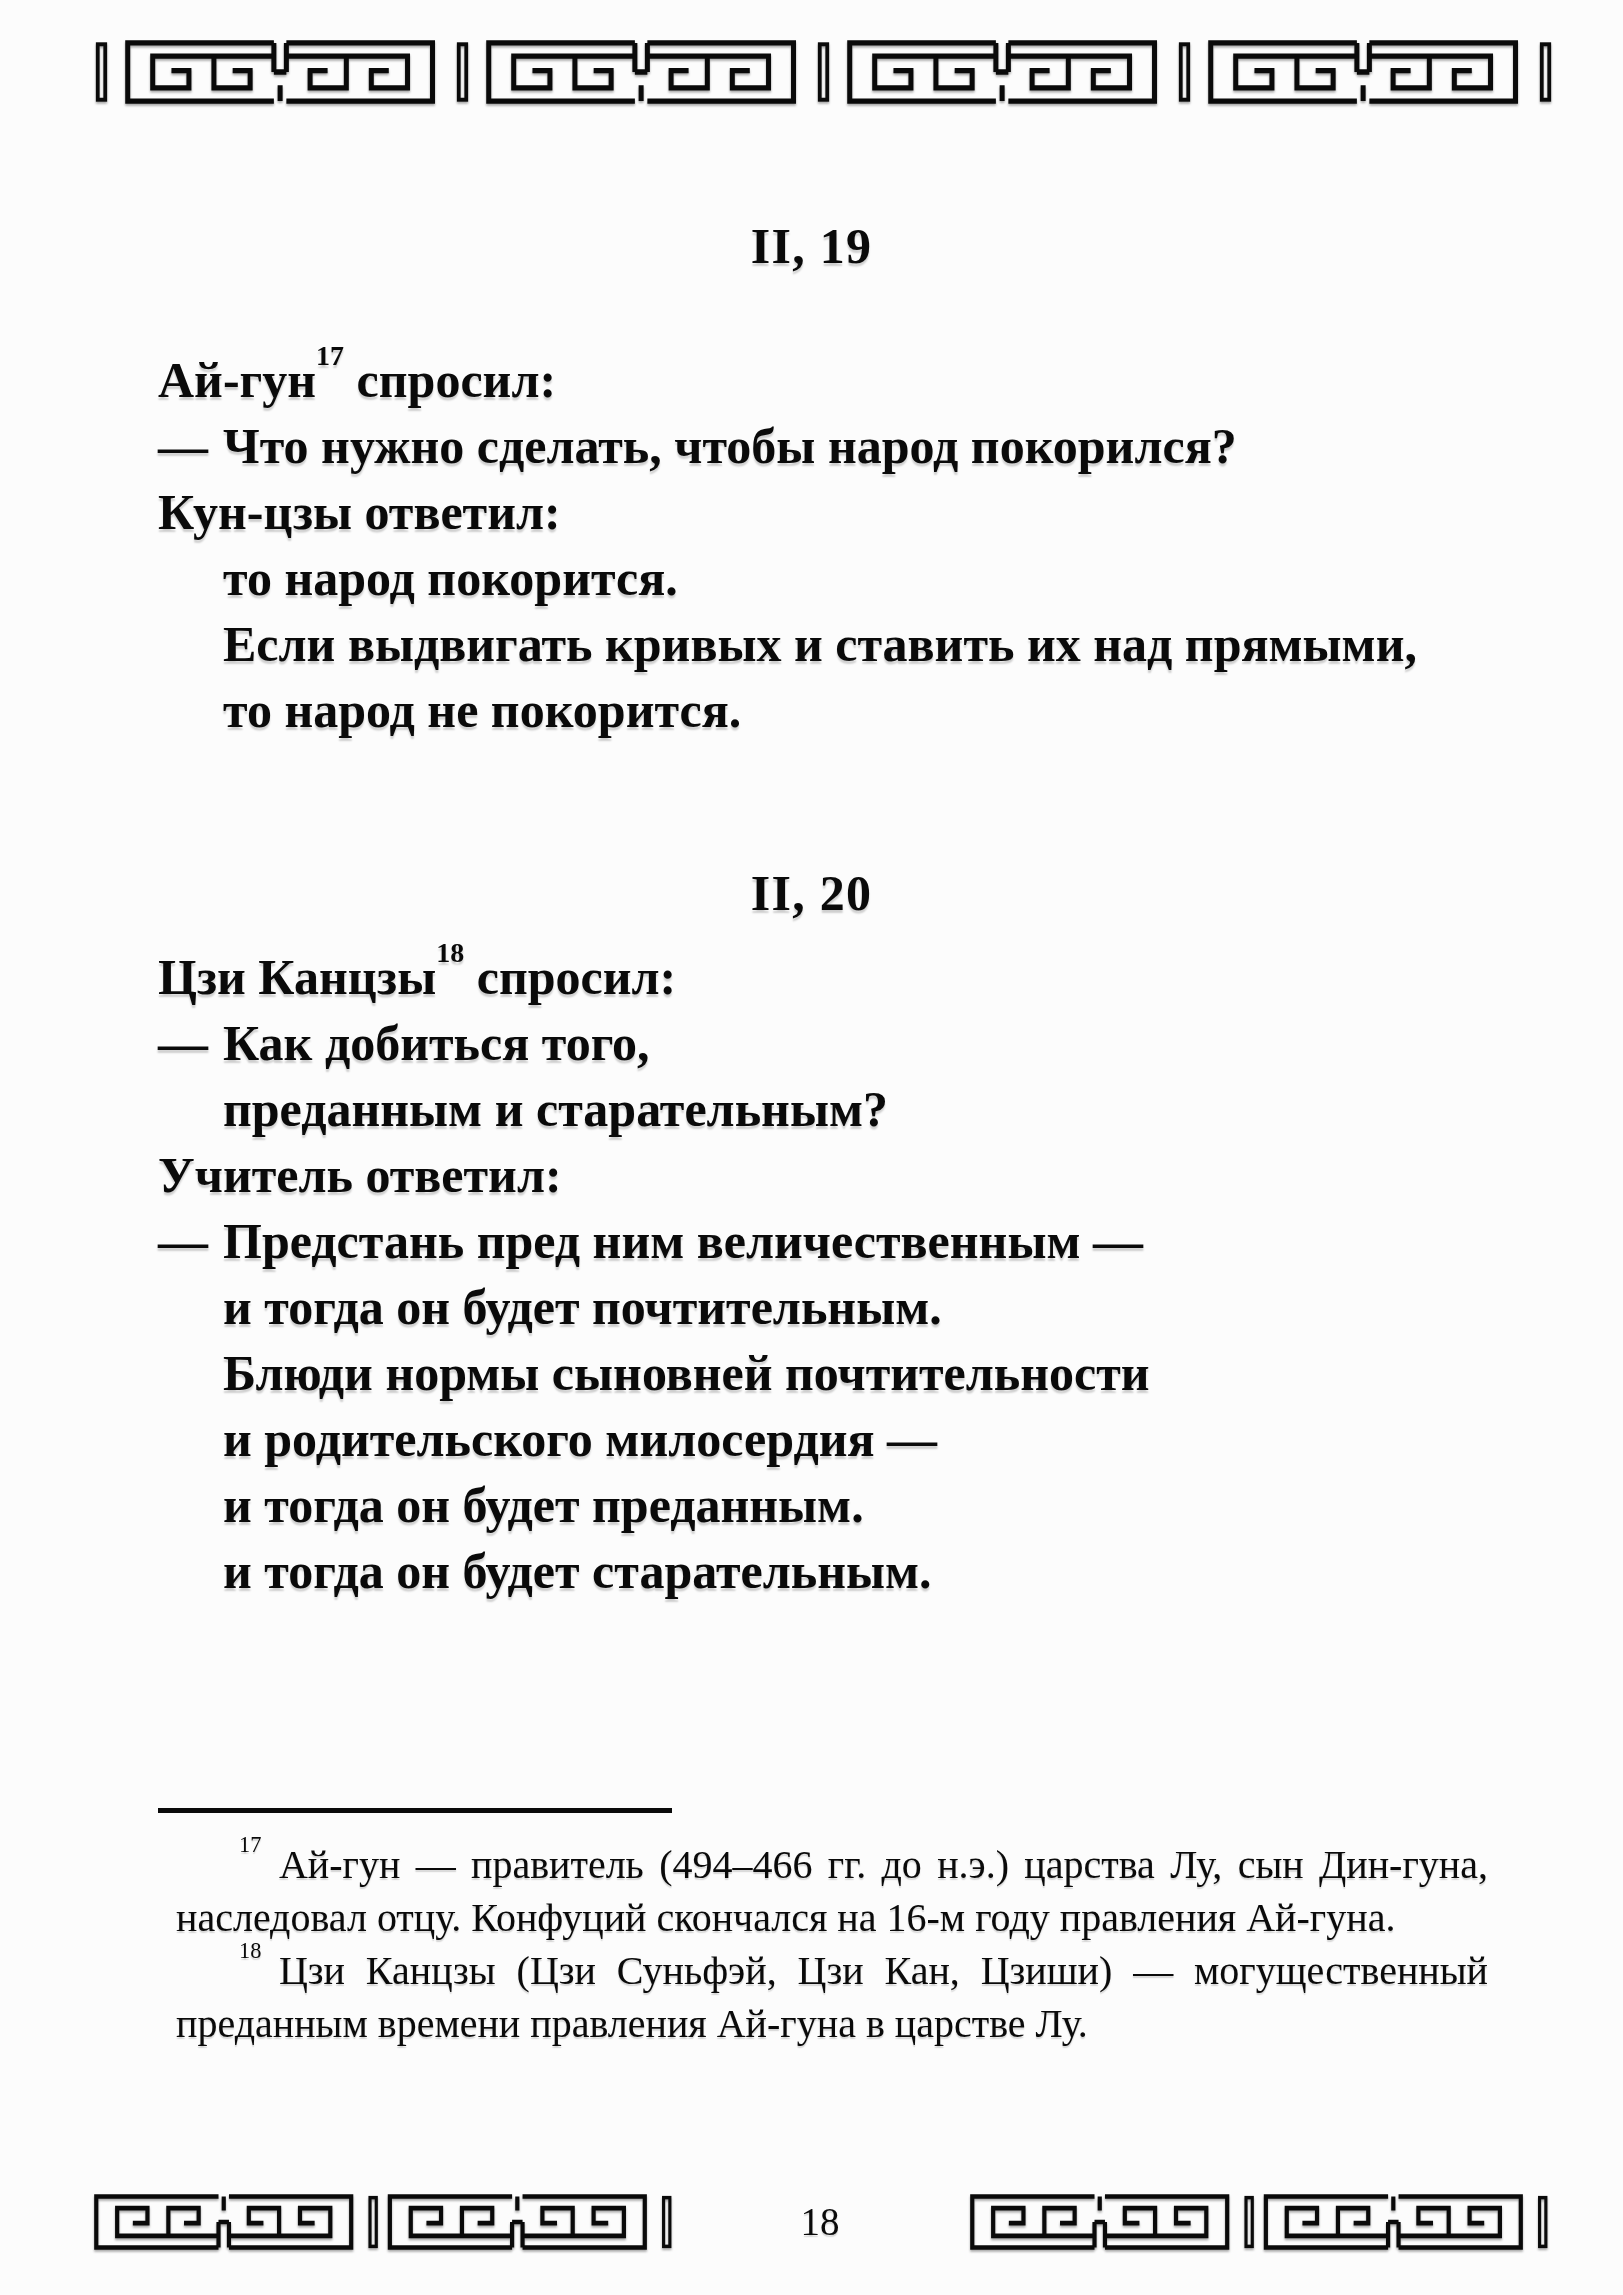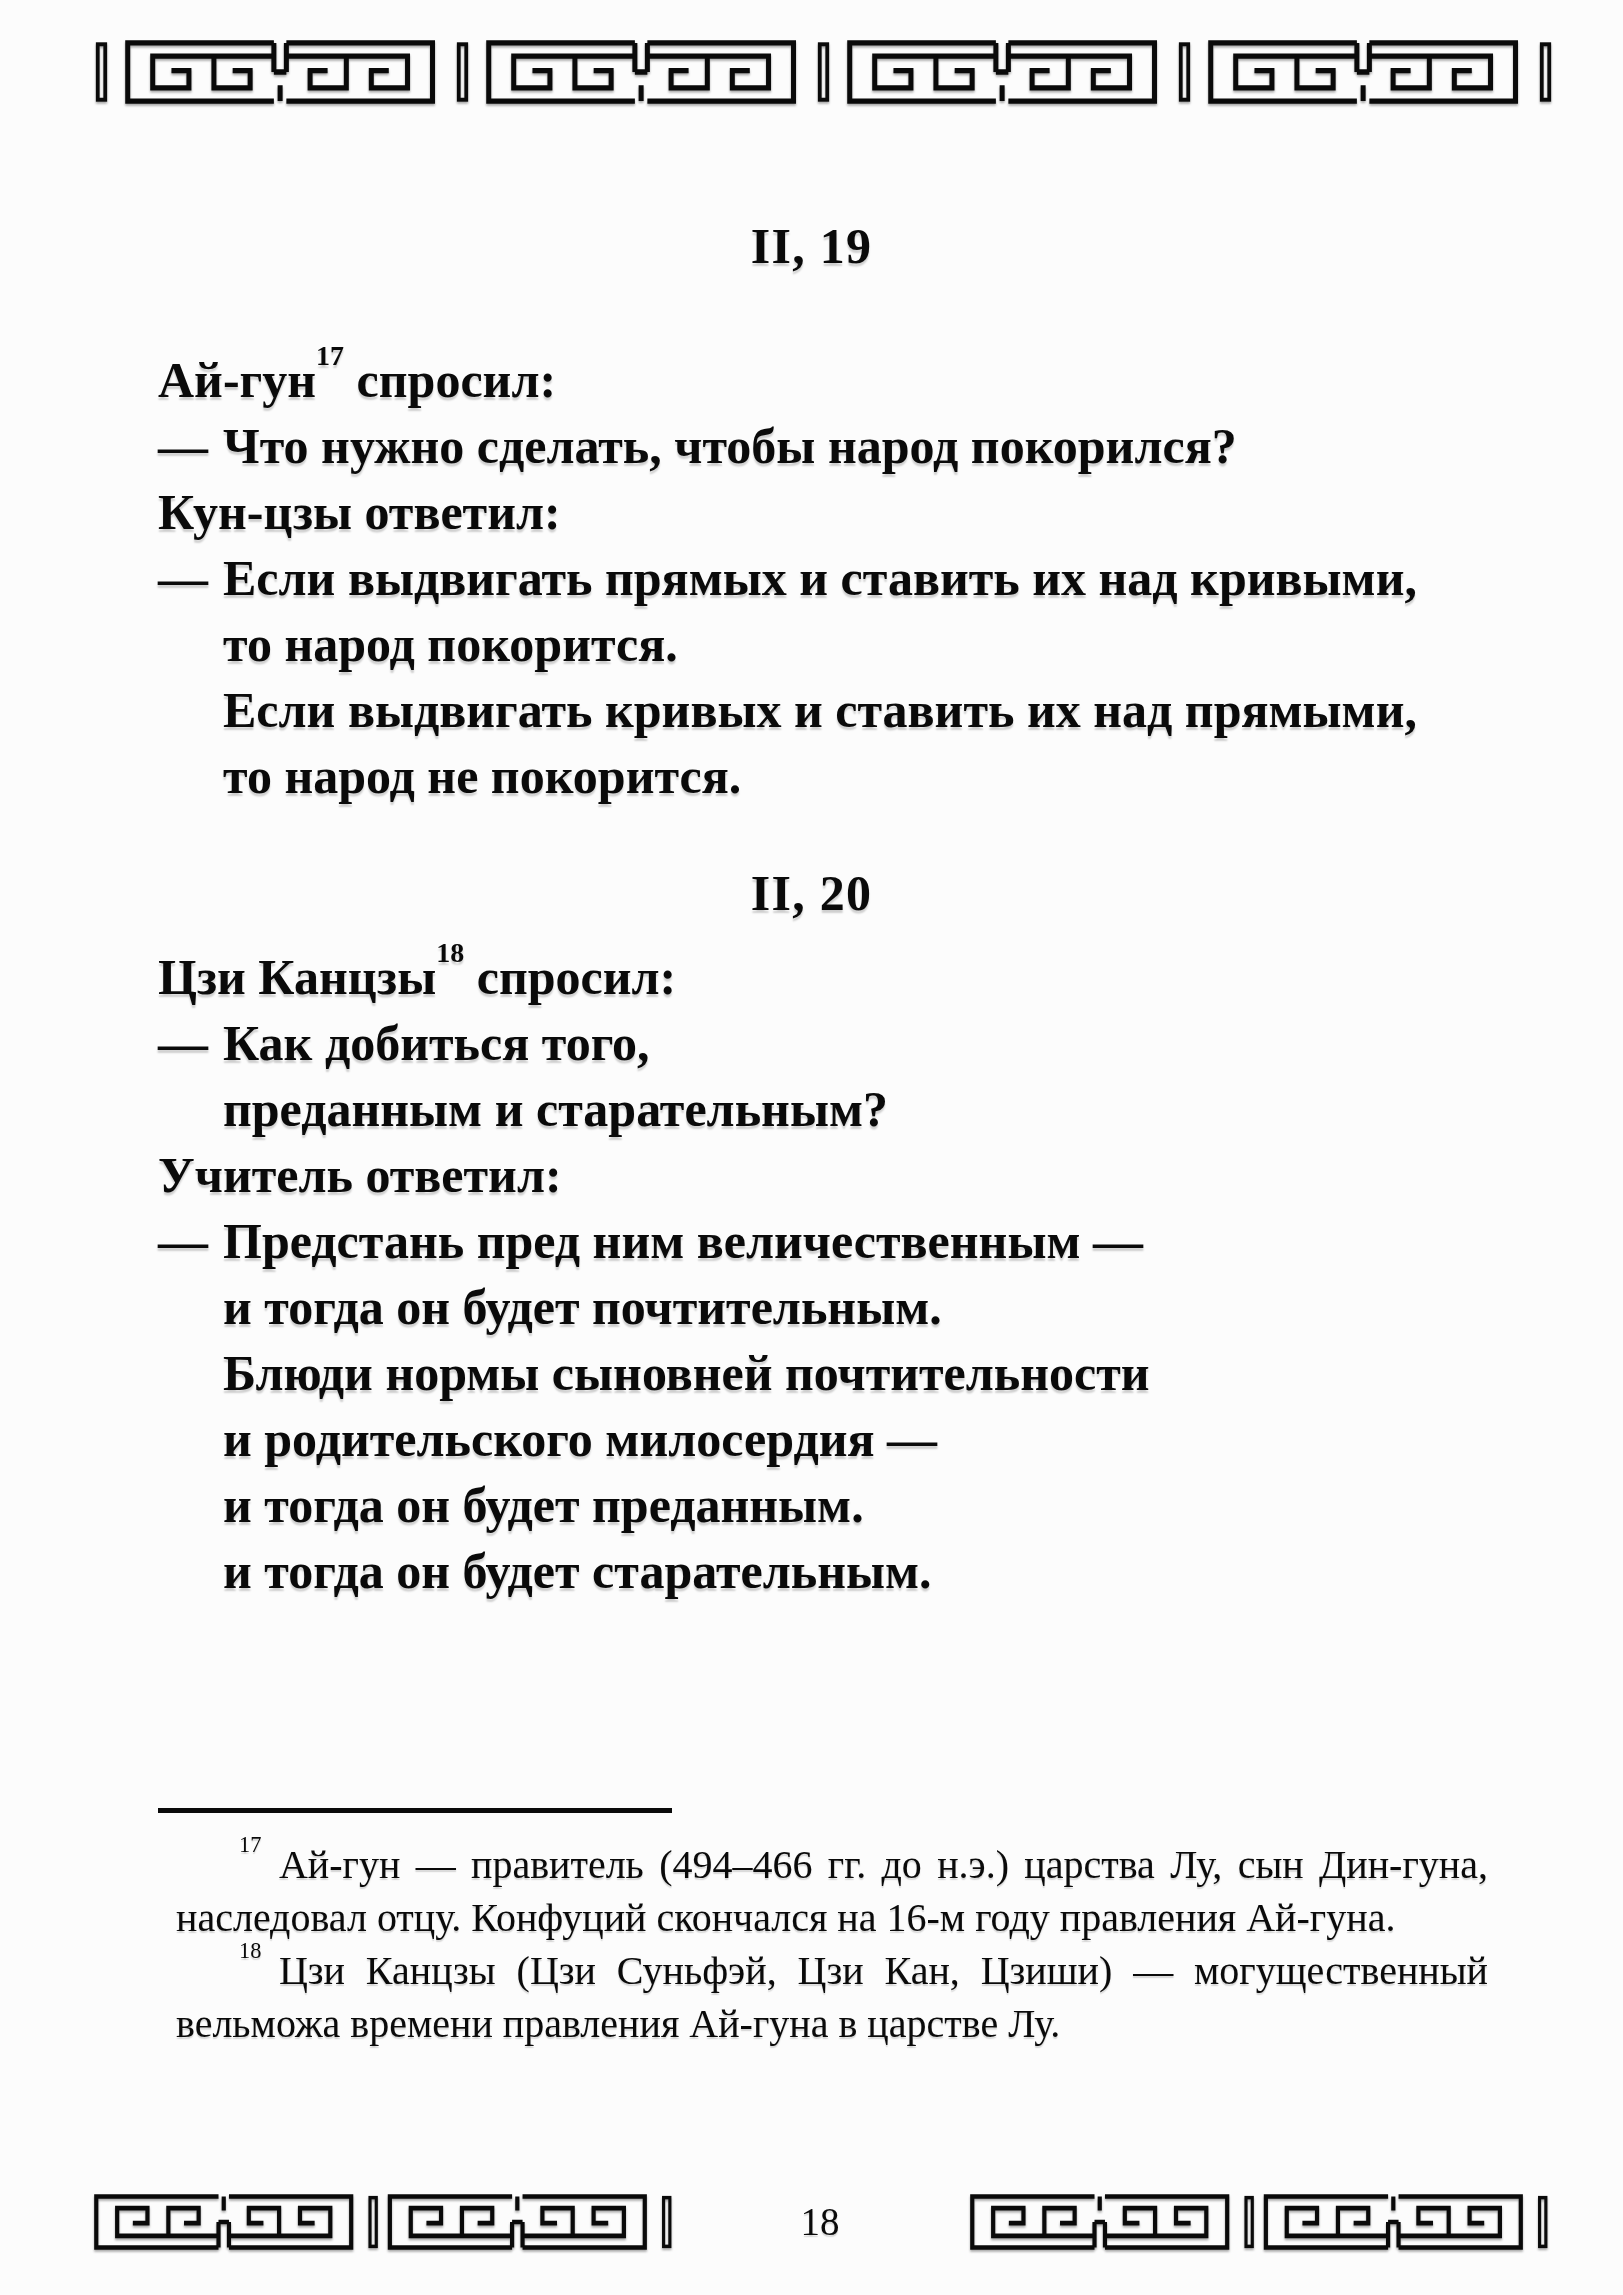--- a/index.html
+++ b/index.html
@@ -87,21 +87,20 @@
       <use href="#gkm" x="1782"></use>
     <use href="#gkb" x="2318"></use>
   </svg>
 
   <h2 id="h1" class="chapter">II, 19</h2>
 
   <div id="body1" class="verse">
       <div class="line flush"><span>Ай-гун</span><sup>17</sup><span> спросил:</span></div>
       <div class="line dash"><span class="dashchar">—</span><span>Что нужно сделать, чтобы народ покорился?</span></div>
       <div class="line flush"><span>Кун-цзы ответил:</span></div>
-      <div class="line dash"><span class="dashchar">—</span><span>Если выдвигать прямых и ставить их над кривыми,</span></div>
       <div class="line indent"><span>то народ покорится.</span></div>
       <div class="line indent"><span>Если выдвигать кривых и ставить их над прямыми,</span></div>
       <div class="line indent"><span>то народ не покорится.</span></div>
     </div>
 
   <h2 id="h2" class="chapter">II, 20</h2>
 
   <div id="body2" class="verse">
       <div class="line flush"><span>Цзи Канцзы</span><sup>18</sup><span> спросил:</span></div>
       <div class="line dash"><span class="dashchar">—</span><span>Как добиться того,</span></div>
@@ -112,21 +111,21 @@
       <div class="line indent"><span>Блюди нормы сыновней почтительности</span></div>
       <div class="line indent"><span>и родительского милосердия —</span></div>
       <div class="line indent"><span>и тогда он будет преданным.</span></div>
       <div class="line indent"><span>и тогда он будет старательным.</span></div>
     </div>
 
   <div class="fn-rule"></div>
 
   <div class="footnotes">
     <p class="fn"><sup>17</sup><span>Ай-гун — правитель (494–466 гг. до н.э.) царства Лу, сын Дин-гуна, наследовал отцу. Конфуций скончался на 16-м году правления Ай-гуна.</span></p>
-    <p class="fn"><sup>18</sup><span>Цзи Канцзы (Цзи Суньфэй, Цзи Кан, Цзиши) — могущественный вельможа времени правления Ай-гуна в царстве Лу.</span></p>
+    <p class="fn"><sup>18</sup><span>Цзи Канцзы (Цзи Суньфэй, Цзи Кан, Цзиши) — могущественный преданным времени правления Ай-гуна в царстве Лу.</span></p>
   </div>
 
   <svg class="orn orn-bl" viewBox="0 0 1116 100" preserveAspectRatio="none">
     <use href="#gkm" transform="translate(6,100) scale(1,-1)"></use>
     <use href="#gkb" x="536"></use>
     <use href="#gkm" transform="translate(568,100) scale(1,-1)"></use>
     <use href="#gkb" x="1098"></use>
   </svg>
 
   <div class="pageno">18</div>

